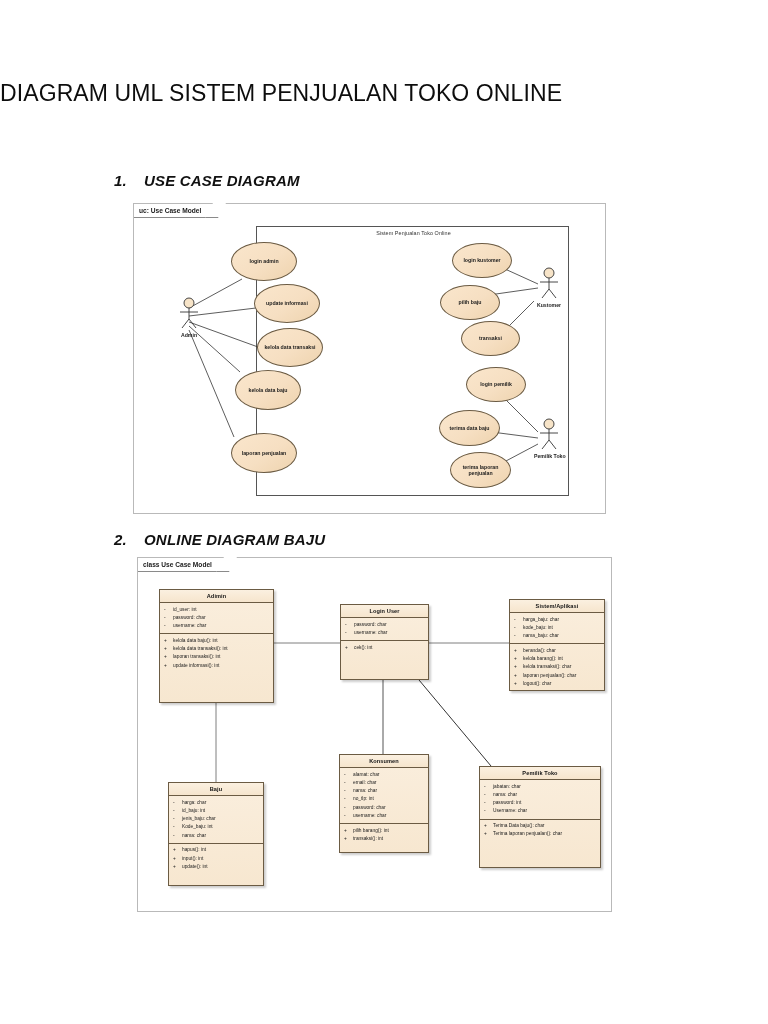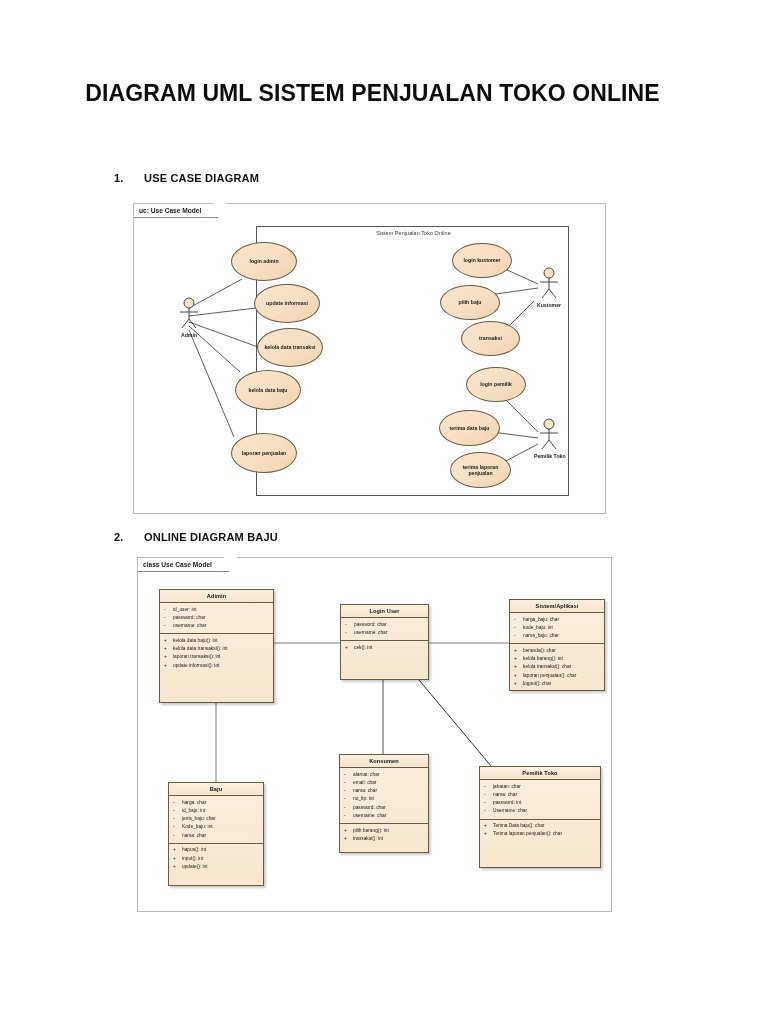--- a/index.html
+++ b/index.html
@@ -15,32 +15,33 @@
     color: #000;
     overflow: hidden;
   }
 
   
   .doc-title {
     position: absolute;
     left: 0;
     top: 80px;
     width: 745px;
-    text-align: center;
+    text-align: left;
     font-size: 23px;
-    font-weight: bold;
+    font-weight: normal;
     letter-spacing: 0.1px;
     color: #0d0d0d;
   }
   .section-head {
     position: absolute;
-    font-size: 11px;
+    font-size: 15px;
     font-weight: bold;
     color: #111;
     letter-spacing: 0.2px;
+    font-style: italic;
   }
   .section-head .num {
     display: inline-block;
     width: 30px;
   }
   #sec1 { left: 114px; top: 172px; }
   #sec2 { left: 114px; top: 531px; }
 
   
   .uml-frame {

